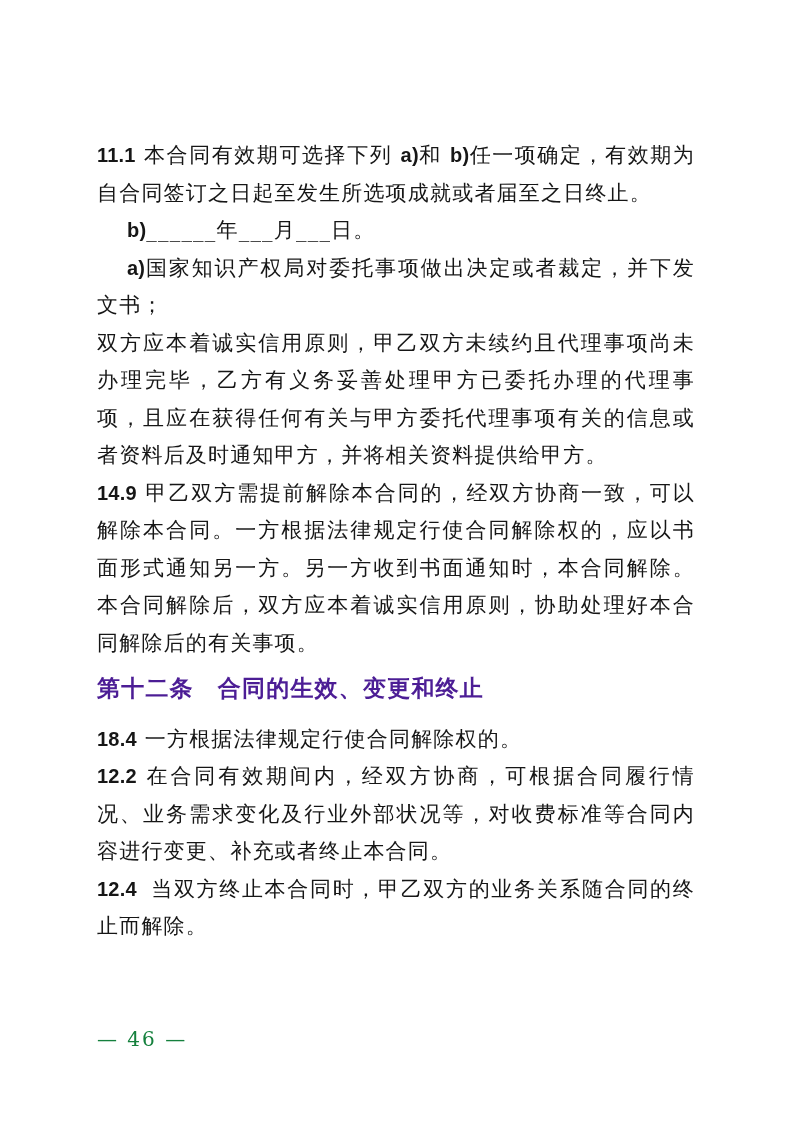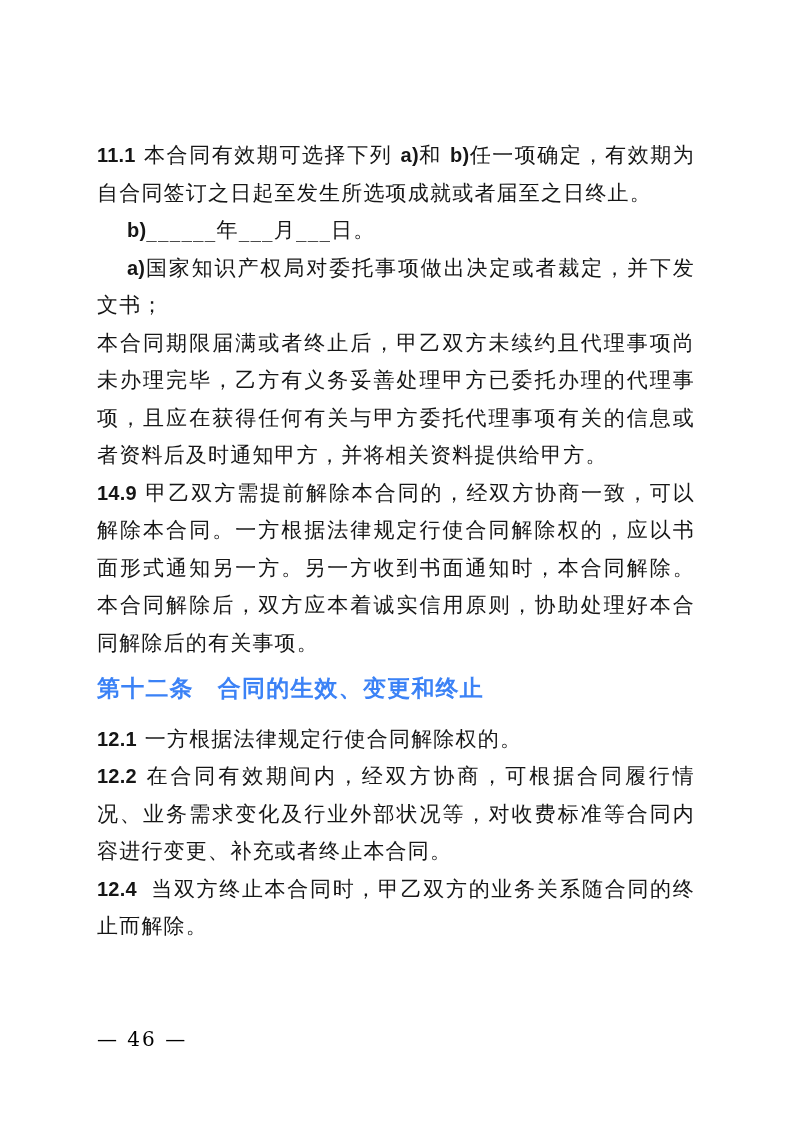--- a/index.html
+++ b/index.html
@@ -50,56 +50,56 @@
     font-size: 20px;
     letter-spacing: 0.2px;
   }
   .article-heading {
     margin: 8px 0 13px 0;
     font-family: "Liberation Sans", sans-serif;
     font-weight: 700;
     font-size: 23px;
     line-height: 37.5px;
     letter-spacing: 1.2px;
-    color: #3b82f6;
+    color: #4c1d95;
   }
   .article-heading .heading-title {
     margin-left: 24px;
   }
   .footer {
     position: absolute;
     left: 97px;
     top: 1026px;
     font-family: "DejaVu Serif", serif;
     font-size: 20px;
     line-height: 26px;
     letter-spacing: 2px;
-    color: #000000;
+    color: #15803d;
   }
 </style>
 </head>
 <body>
 
 <div class="page">
   <div class="content">
 
     <p class="para"><b class="num">11.1</b><span>本合同有效期可选择下列 </span><b class="opt-label">a)</b><span>和 </span><b class="opt-label">b)</b><span>任一项确定，有效期为自合同签订之日起至发生所选项成就或者届至之日终止。</span></p>
 
     <p class="para indent"><b class="opt-label">b)</b><span>______年___月___日。</span></p>
 
     <p class="para indent"><b class="opt-label">a)</b><span>国家知识产权局对委托事项做出决定或者裁定，并下发文书；</span></p>
 
-    <p class="para">本合同期限届满或者终止后，甲乙双方未续约且代理事项尚未办理完毕，乙方有义务妥善处理甲方已委托办理的代理事项，且应在获得任何有关与甲方委托代理事项有关的信息或者资料后及时通知甲方，并将相关资料提供给甲方。</p>
+    <p class="para">双方应本着诚实信用原则，甲乙双方未续约且代理事项尚未办理完毕，乙方有义务妥善处理甲方已委托办理的代理事项，且应在获得任何有关与甲方委托代理事项有关的信息或者资料后及时通知甲方，并将相关资料提供给甲方。</p>
 
 
     <p class="para"><b class="num">14.9</b><span>甲乙双方需提前解除本合同的，经双方协商一致，可以解除本合同。一方根据法律规定行使合同解除权的，应以书面形式通知另一方。另一方收到书面通知时，本合同解除。本合同解除后，双方应本着诚实信用原则，协助处理好本合同解除后的有关事项。</span></p>
 
     <h2 class="article-heading"><span>第十二条</span><span class="heading-title">合同的生效、变更和终止</span></h2>
 
-    <p class="para"><b class="num">12.1</b><span>一方根据法律规定行使合同解除权的。</span></p>
+    <p class="para"><b class="num">18.4</b><span>一方根据法律规定行使合同解除权的。</span></p>
 
     <p class="para"><b class="num">12.2</b><span>在合同有效期间内，经双方协商，可根据合同履行情况、业务需求变化及行业外部状况等，对收费标准等合同内容进行变更、补充或者终止本合同。</span></p>
 
 
     <p class="para"><b class="num wide-gap">12.4</b><span>当双方终止本合同时，甲乙双方的业务关系随合同的终止而解除。</span></p>
 
   </div>
 
   <div class="footer"><span>— 46 —</span></div>
 </div>

